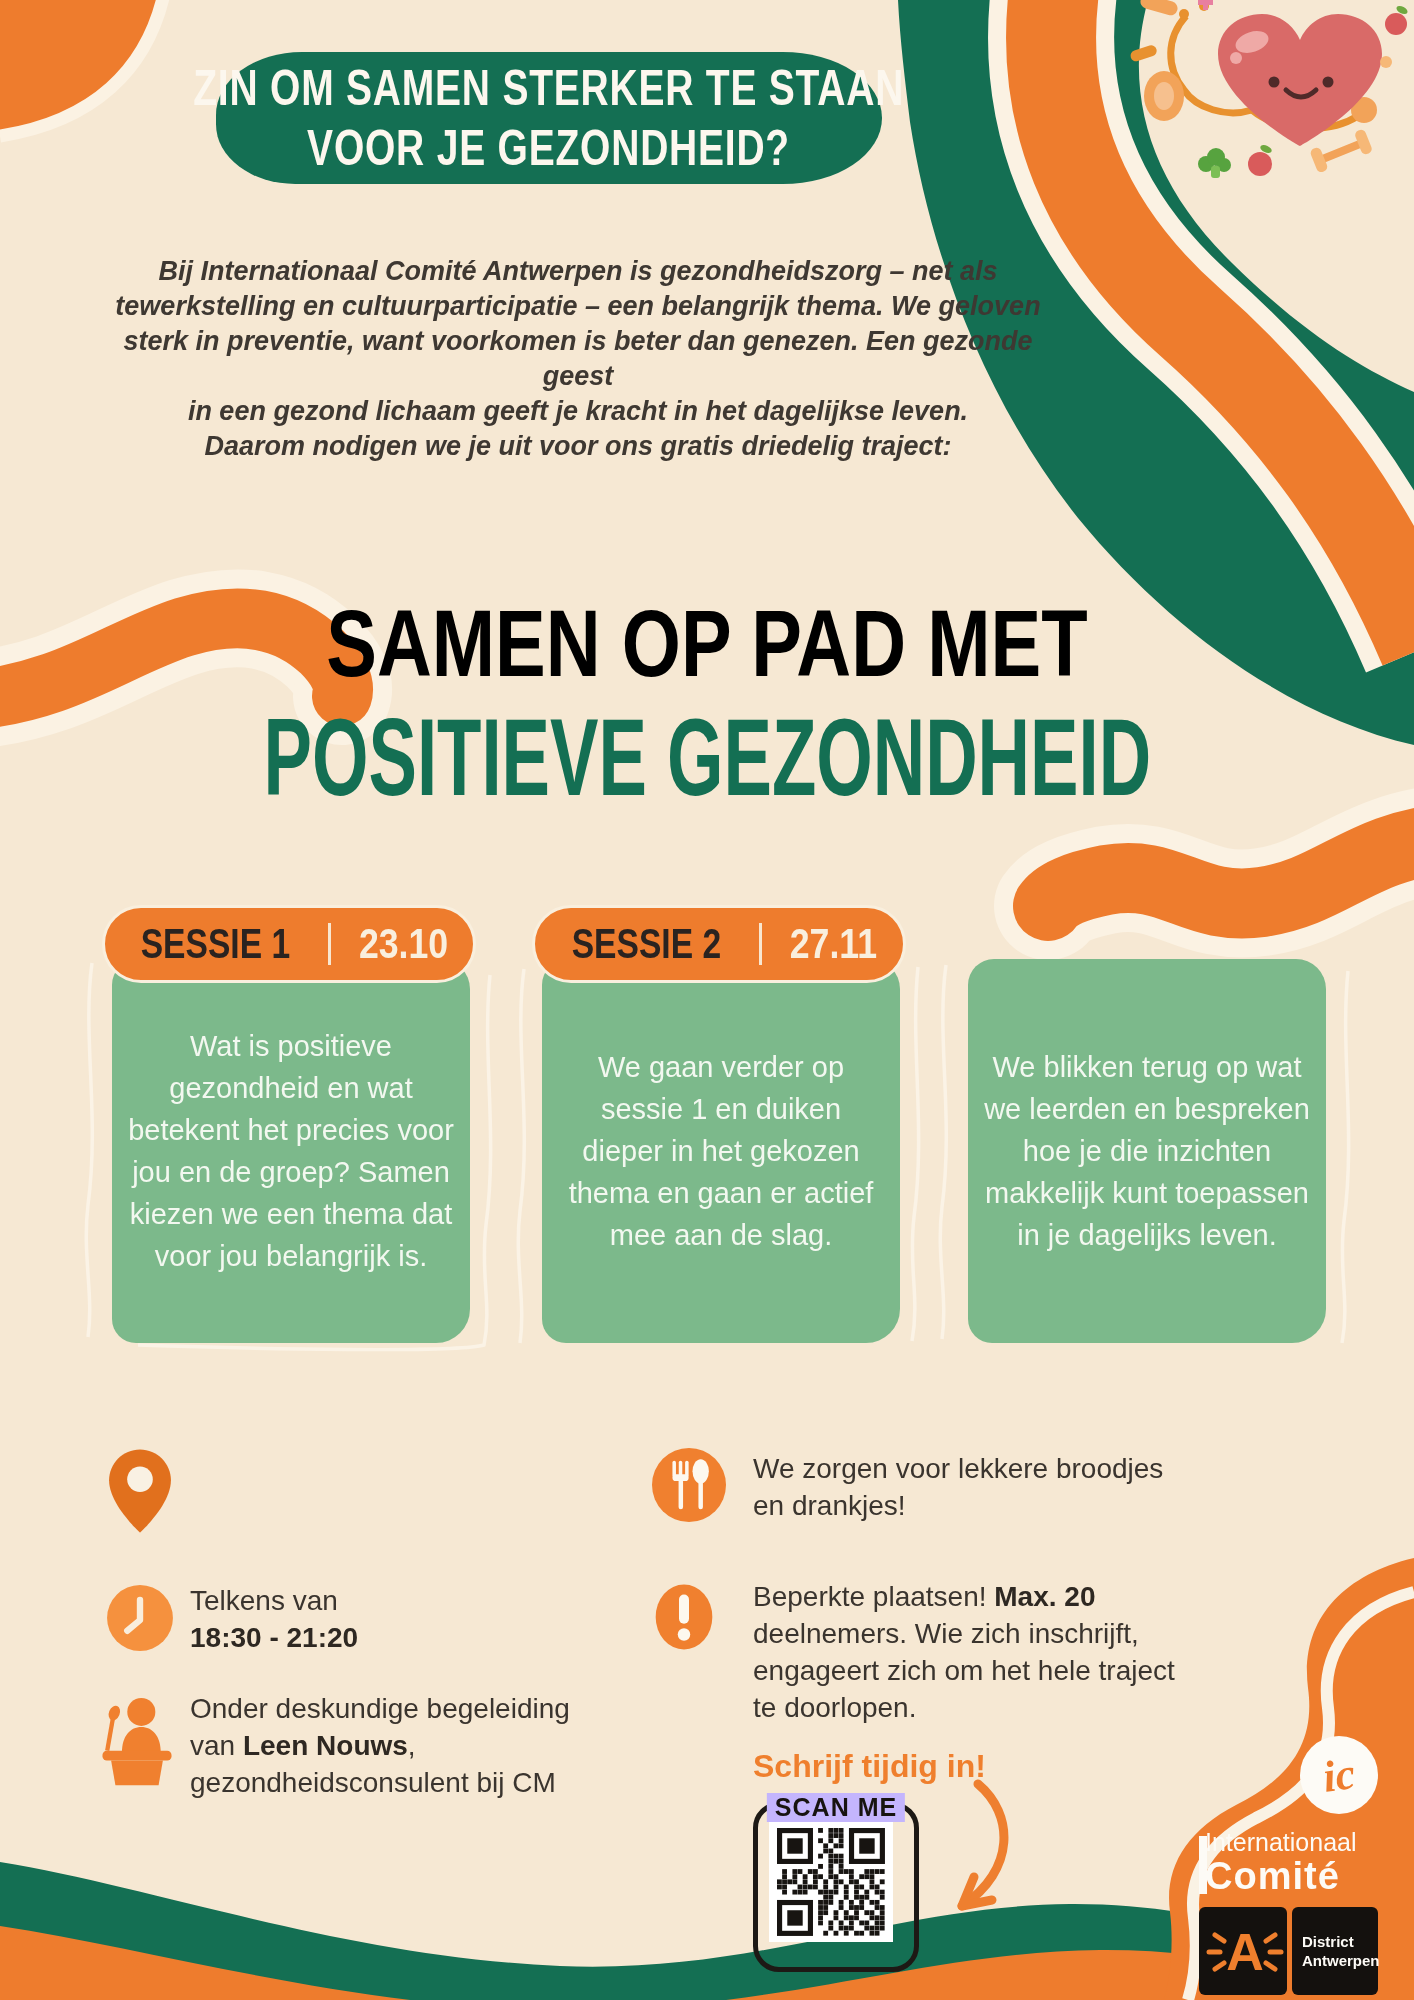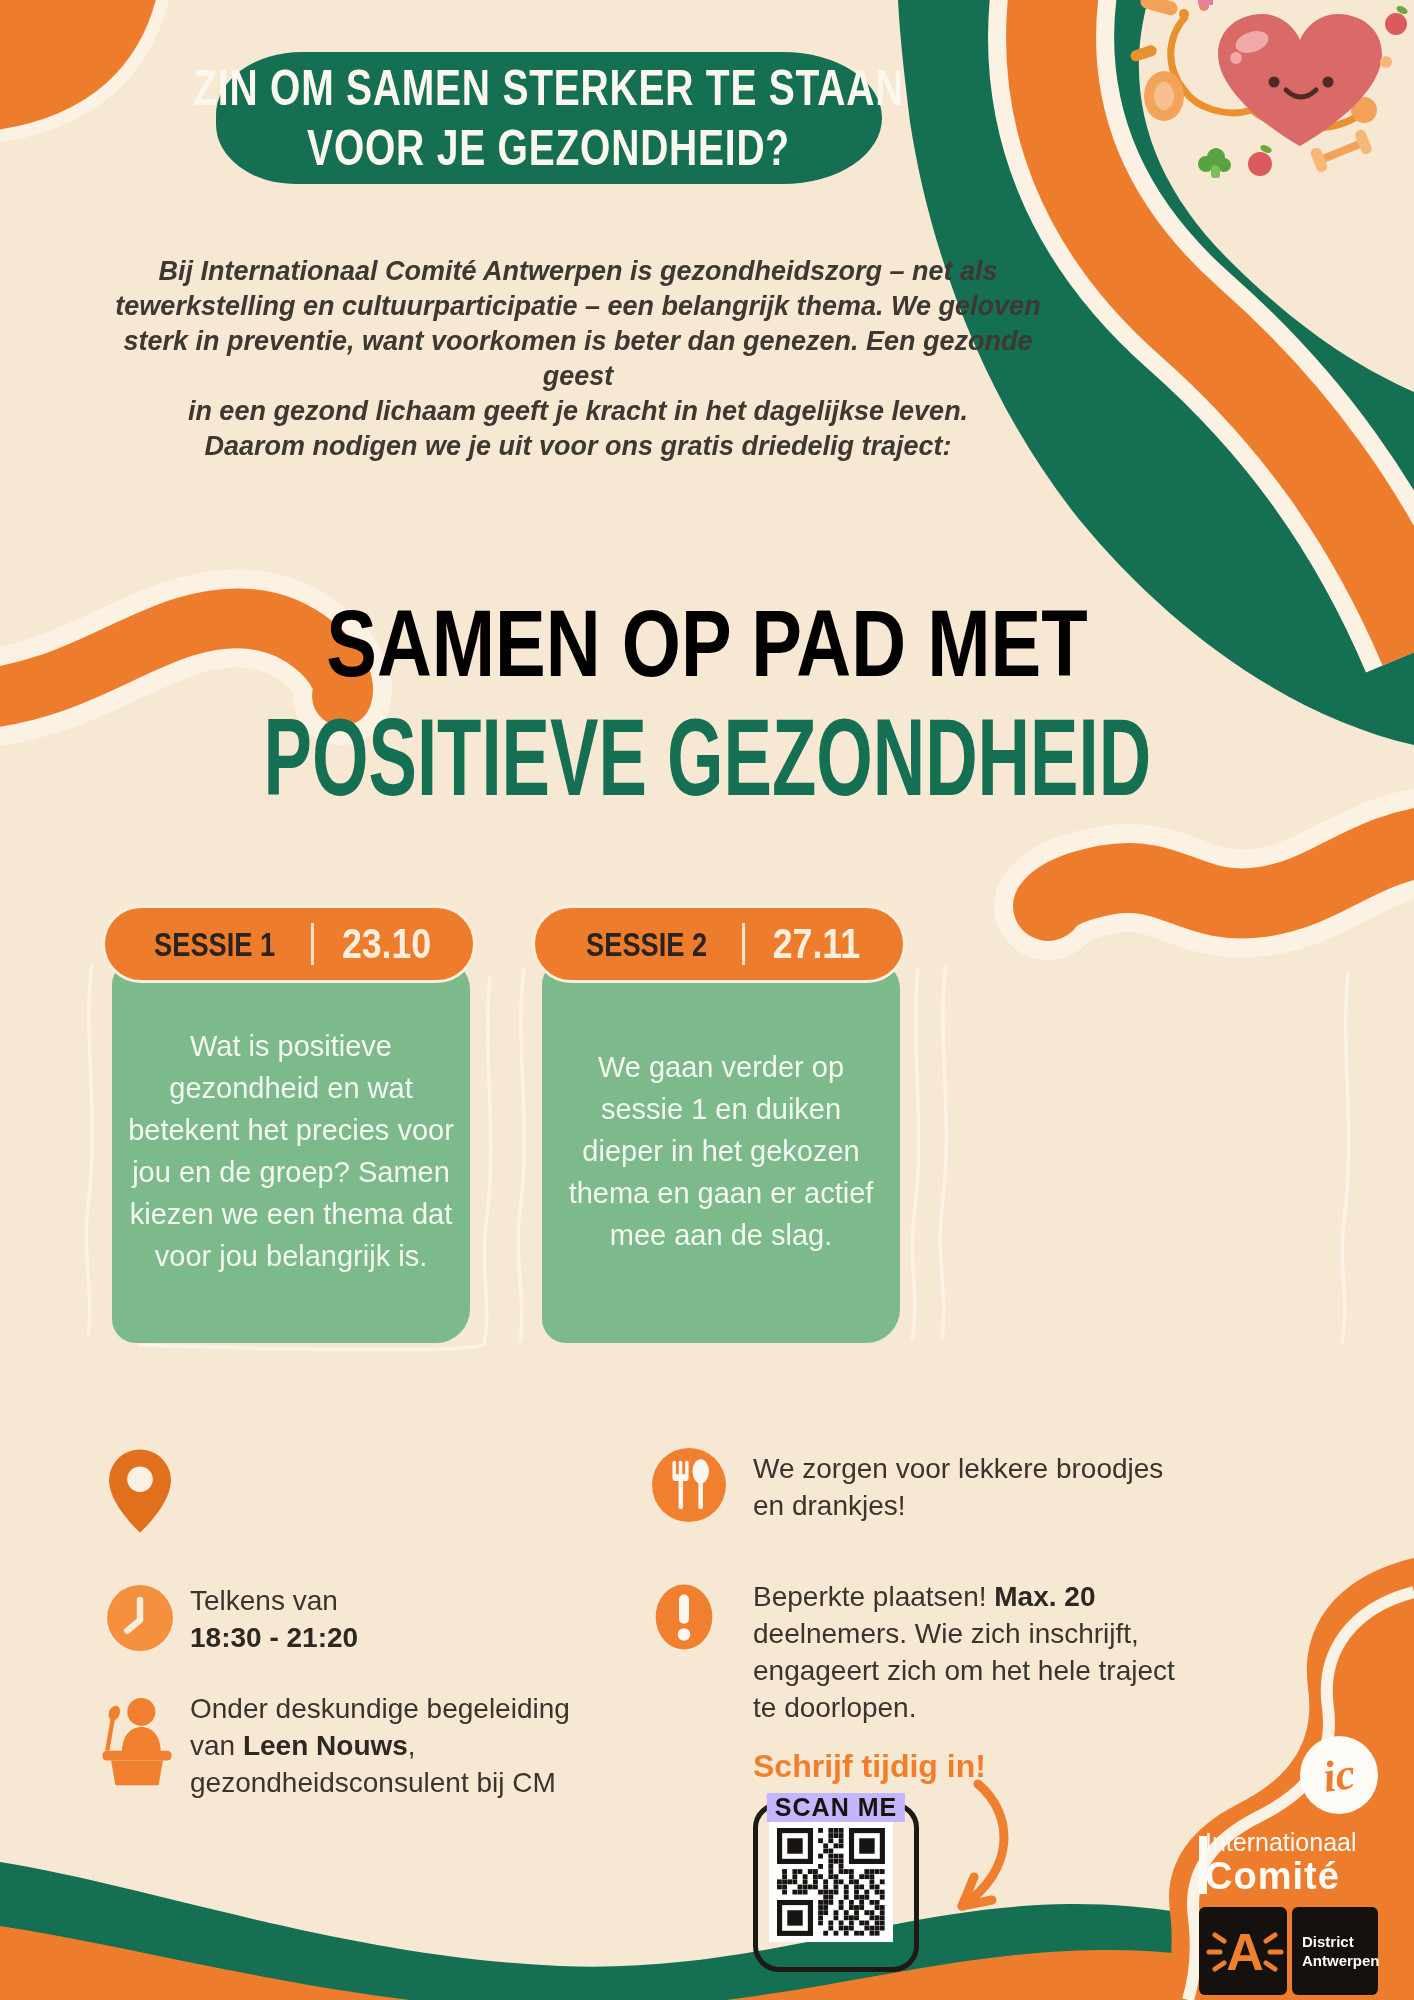--- a/index.html
+++ b/index.html
@@ -29,21 +29,21 @@
 
   
   .card{top:905px;width:378px;height:442px;z-index:3;}
   .card .green{position:absolute;left:12px;right:8px;top:54px;bottom:4px;background:#7CB98B;
                border-radius:26px 30px 34px 24px;display:flex;align-items:center;justify-content:center;
                padding:30px 16px;box-sizing:border-box;}
   .card .body{color:#F3F8F0;font-size:29px;line-height:42px;text-align:center;}
   .pill{position:absolute;left:2px;right:2px;top:0;height:78px;background:#EE7C2D;
         border:3px solid #F9EFDE;border-radius:46px;display:flex;align-items:center;justify-content:center;
         gap:20px;box-sizing:border-box;}
-  .pill .lab{color:#2A2320;font-weight:700;font-size:34px;}
+  .pill .lab{color:#2A2320;font-weight:700;font-size:42px;}
   .pill .div{width:3px;height:42px;background:#F8ECD9;opacity:.95;}
   .pill .dat{color:#F9EFDE;font-weight:700;font-size:42px;}
   .squig{position:absolute;left:-22px;top:40px;width:424px;height:410px;}
 
   
   .dtxt{color:#3A342E;font-size:28px;line-height:37px;z-index:3;}
   .dtxt b{color:#2E2822;}
   .cta{left:753px;top:1748px;z-index:3;color:#EF7F2D;font-weight:700;font-size:32px;}
   .scanbox{left:753px;top:1802px;width:156px;height:160px;border:5px solid #1D1915;border-radius:26px;z-index:3;}
   .scanlabel{position:absolute;top:-14px;left:50%;transform:translateX(-50%);background:#c4b5fd;
@@ -180,20 +180,23 @@
       <span class="div"></span>
       <span class="dat"><span class="cond" style="--sx:.85">27.11</span></span>
     </div>
   </div>
 
   <div class="abs card" style="left:956px;">
     <svg class="squig" viewBox="0 0 424 410">
       <path d="M12,20 C2,92 20,172 8,262 C2,312 14,352 8,394" stroke="#FBF3E6" stroke-width="3.5" fill="none"></path>
       <path d="M414,26 C406,106 422,186 410,276 C404,326 416,356 408,398" stroke="#FBF3E6" stroke-width="3.5" fill="none"></path>
     </svg>
+    <div class="green">
+      <div class="body">We blikken terug op wat we leerden en bespreken hoe je die inzichten makkelijk kunt toepassen in je dagelijks leven.</div>
+    </div>
   </div>
 
   <svg class="abs" style="left:108px;top:1448px;width:64px;height:86px;z-index:3" viewBox="0 0 60 80">
     <path d="M30,1 C14,1 1,14 1,30 C1,53 30,79 30,79 C30,79 59,53 59,30 C59,14 46,1 30,1 Z" fill="#E1701D"></path>
     <circle cx="30" cy="29" r="12" fill="#F9F1E3"></circle>
   </svg>
 
   <svg class="abs" style="left:106px;top:1584px;width:68px;height:68px;z-index:3" viewBox="0 0 64 64">
     <circle cx="32" cy="32" r="31" fill="#F5913E"></circle>
     <path d="M32,15 L32,34 L20,44" stroke="#F9EEDC" stroke-width="6" fill="none" stroke-linecap="round" stroke-linejoin="round"></path>

